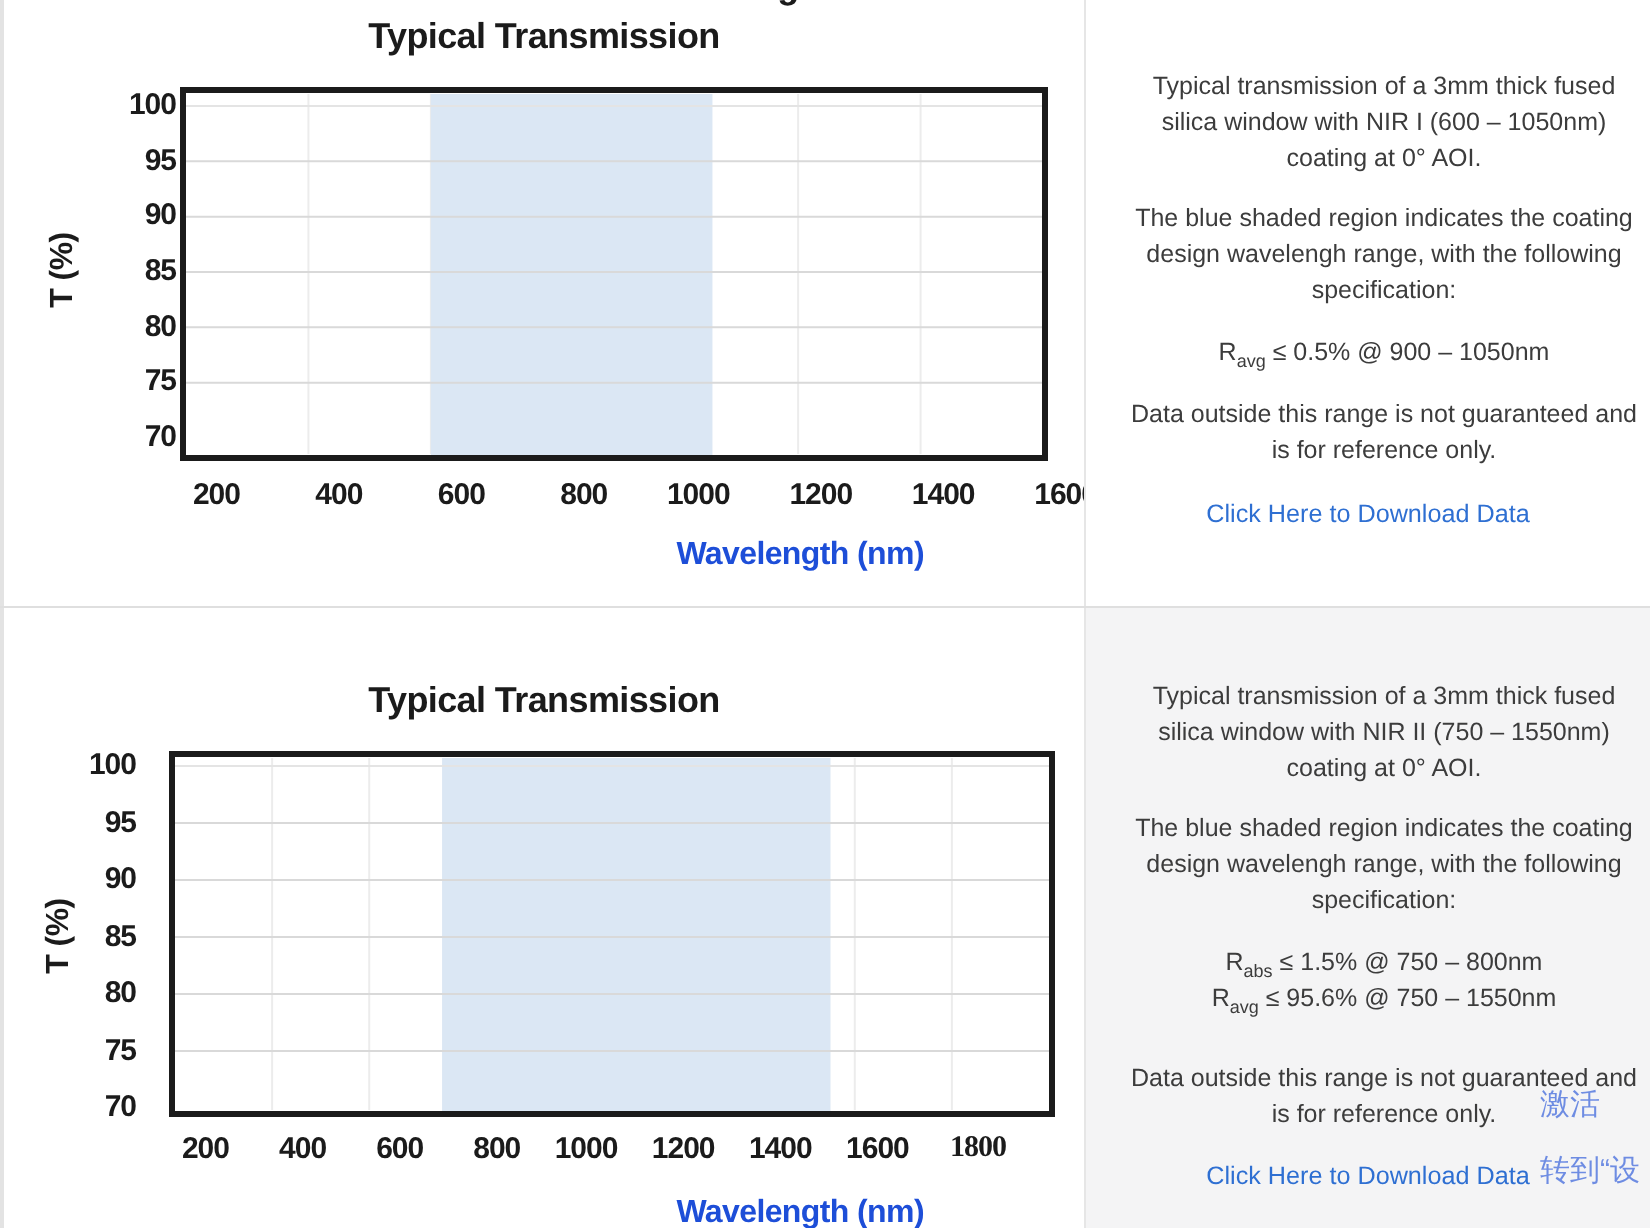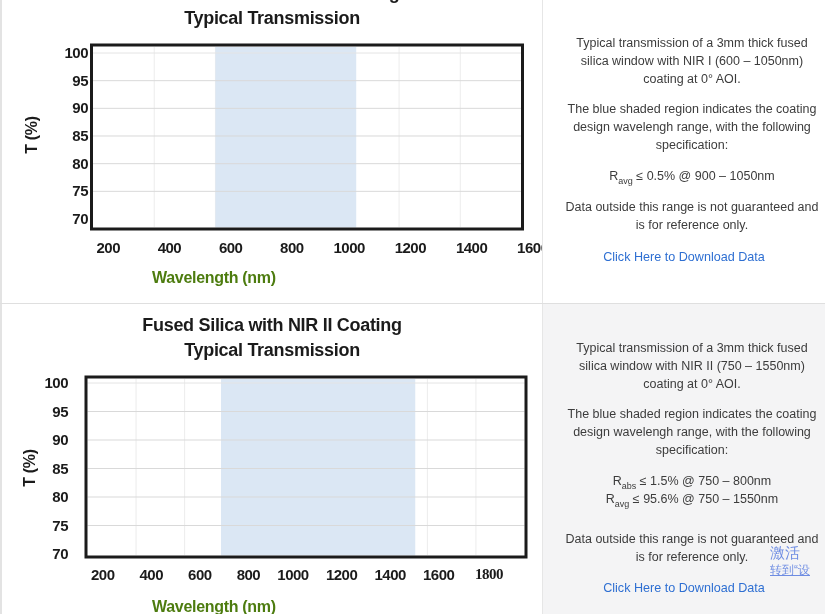--- a/index.html
+++ b/index.html
@@ -23,29 +23,29 @@
   .gap-lg { margin-top:21px; }
   a.dl { color:#2e6fd2; cursor:pointer; display:inline-block; margin-top:1px; font-size:12.6px; }
   
   .c-title { position:absolute; left:0; width:540px; text-align:center;
     font-weight:bold; font-size:18px; letter-spacing:-0.3px; color:#1b1b1b;
     font-stretch:condensed; white-space:nowrap; }
   .c-ytick { position:absolute; text-align:right; font-weight:bold; font-size:15px;
     color:#1b1b1b; letter-spacing:-0.5px; font-stretch:condensed; }
   .c-xtick { position:absolute; text-align:right; font-weight:bold; font-size:15px;
     color:#1b1b1b; letter-spacing:-0.5px; font-stretch:condensed; }
-  .c-xlabel { position:absolute; text-align:left; font-weight:bold; font-size:16px;
-    color:#4d7c0f; letter-spacing:-0.3px; font-stretch:condensed; white-space:nowrap; }
+  .c-xlabel { position:absolute; text-align:right; font-weight:bold; font-size:16px;
+    color:#1d4ed8; letter-spacing:-0.3px; font-stretch:condensed; white-space:nowrap; }
   .c-ylabel { position:absolute; font-weight:bold; font-size:16px; color:#1b1b1b;
     letter-spacing:-0.3px; font-stretch:condensed; transform:rotate(-90deg);
     transform-origin:center center; white-space:nowrap; }
   .c-svg { position:absolute; left:0; top:0; }
   .watermark { position:absolute; left:770px; top:545px; color:#1d4ed8; opacity:0.62;
     font-size:15px; line-height:1; white-space:nowrap; pointer-events:none; }
-  .watermark .wm2 { font-size:12px; margin-top:4px;text-decoration:underline; }
+  .watermark .wm2 { font-size:15px; margin-top:18px; }
 </style>
 </head>
 <body>
 
 <div class="edge-left"></div>
 
 <div class="cell chart-cell" id="chart0">
     <div class="c-title" style="top: -17px;">Fused Silica with NIR I Coating</div>
     <div class="c-title" style="top: 8px;">Typical Transmission</div>
     <svg class="c-svg" width="540" height="303">
@@ -93,21 +93,20 @@
   <p>Typical transmission of a 3mm thick fused silica window with NIR I (600 – 1050nm) coating at 0° AOI.</p>
   <p>The blue shaded region indicates the coating design wavelengh range, with the following specification:</p>
   <div class="spec-block">
     <p class="spec"><span>R</span><sub>avg</sub><span> ≤ 0.5% @ 900 – 1050nm</span></p>
   </div>
   <p>Data outside this range is not guaranteed and is for reference only.</p>
   <a class="dl">Click Here to Download Data</a>
 </aside>
 
 <div class="cell chart-cell" id="chart1">
-    <div class="c-title" style="top: 11px;">Fused Silica with NIR II Coating</div>
     <div class="c-title" style="top: 36px;">Typical Transmission</div>
     <svg class="c-svg" width="540" height="310">
       <line x1="134.05599999999998" x2="134.05599999999998" y1="75" y2="251" stroke="#ececec" stroke-width="1"></line>
       <line x1="182.612" x2="182.612" y1="75" y2="251" stroke="#ececec" stroke-width="1"></line>
       <line x1="231.168" x2="231.168" y1="75" y2="251" stroke="#ececec" stroke-width="1"></line>
       <line x1="279.724" x2="279.724" y1="75" y2="251" stroke="#ececec" stroke-width="1"></line>
       <line x1="328.28" x2="328.28" y1="75" y2="251" stroke="#ececec" stroke-width="1"></line>
       <line x1="376.836" x2="376.836" y1="75" y2="251" stroke="#ececec" stroke-width="1"></line>
       <line x1="425.392" x2="425.392" y1="75" y2="251" stroke="#ececec" stroke-width="1"></line>
       <line x1="473.948" x2="473.948" y1="75" y2="251" stroke="#ececec" stroke-width="1"></line>

